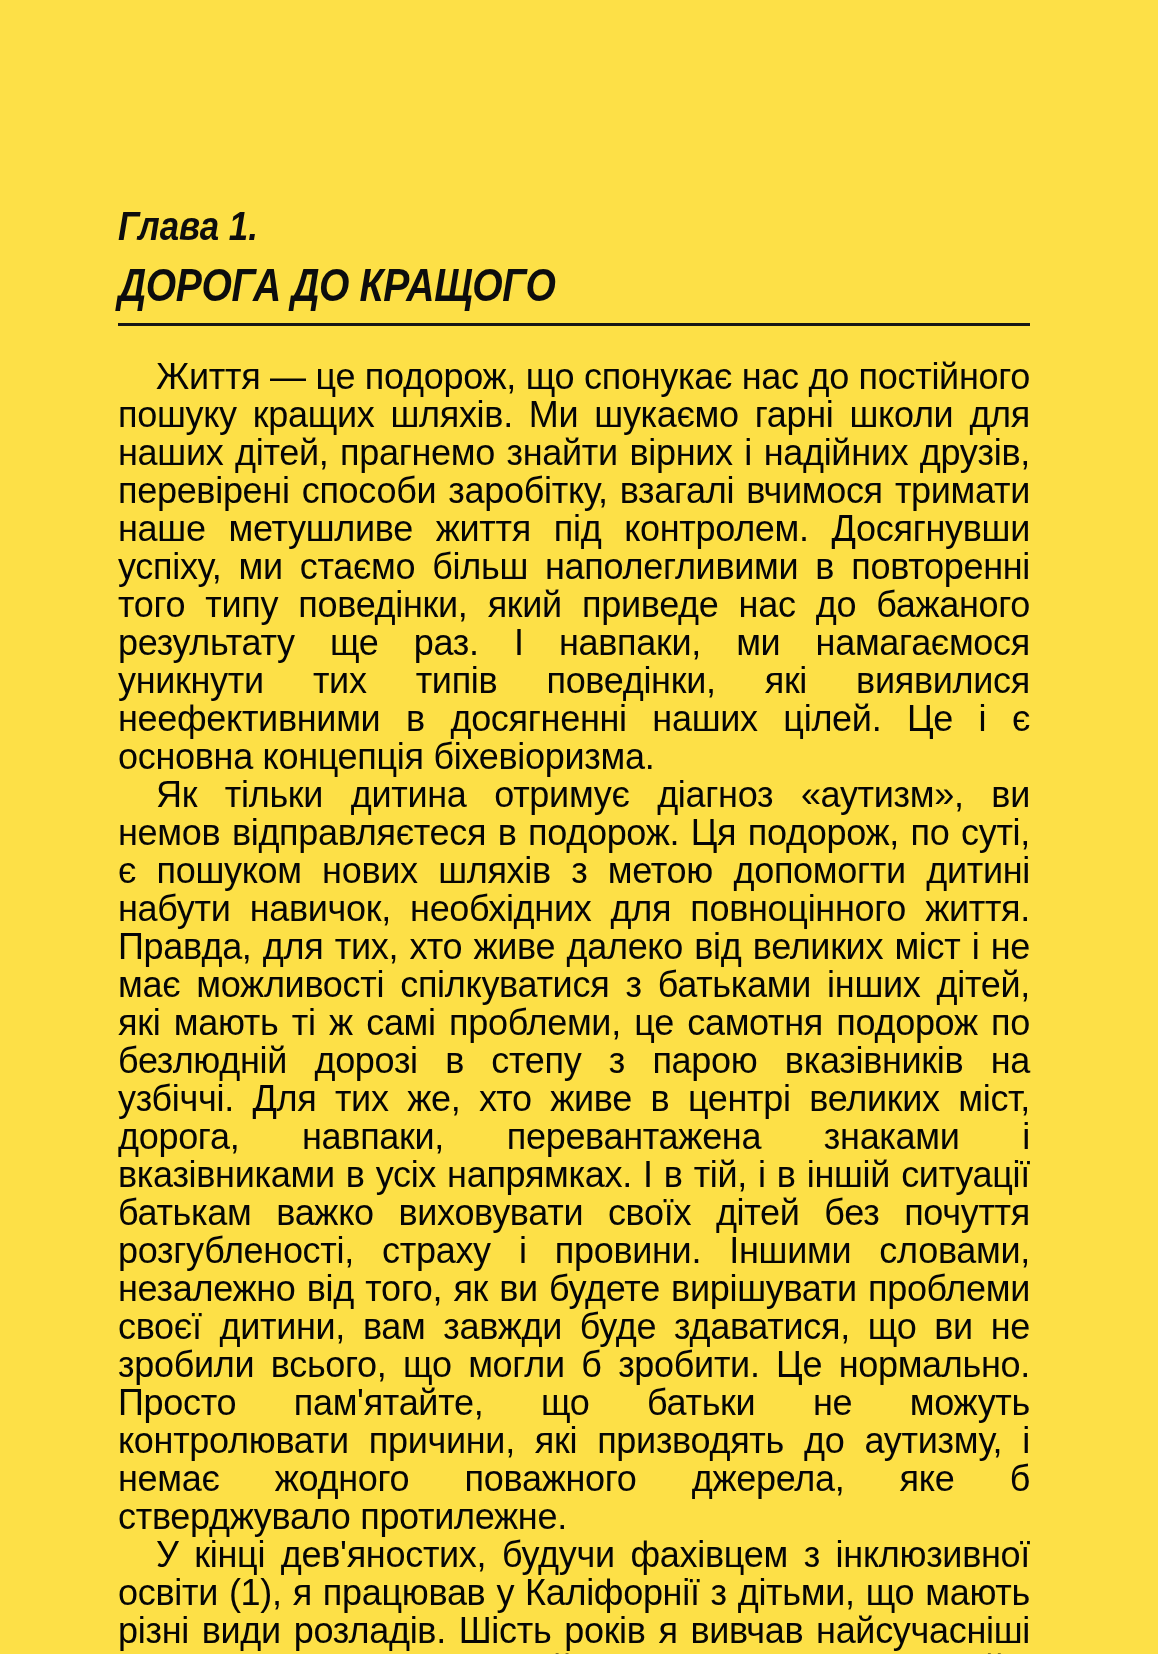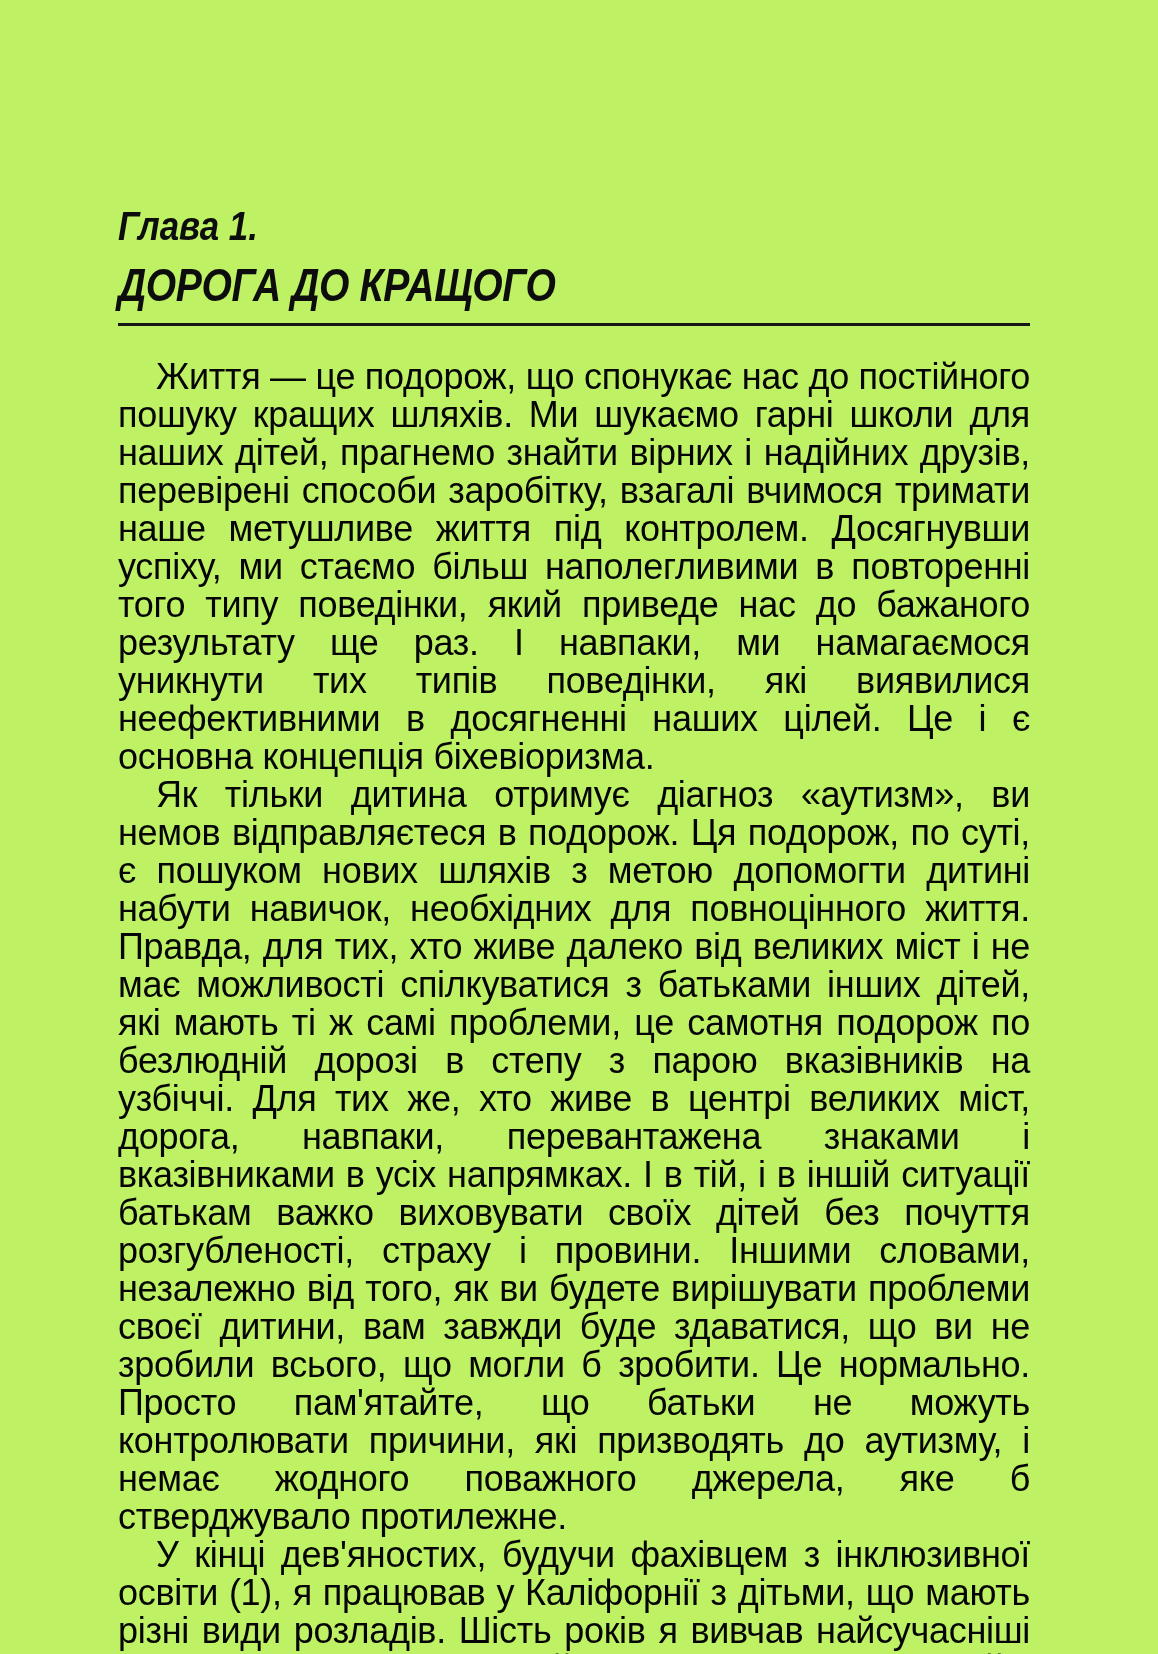--- a/index.html
+++ b/index.html
@@ -5,21 +5,21 @@
   * { margin: 0; padding: 0; box-sizing: border-box; }
 
   html, body {
     background: #ffffff;
   }
 
   .page {
     position: relative;
     width: 1158px;
     height: 1654px;
-    background: #bef264;
+    background: #fde047;
     color: #0a0a0a;
     overflow: hidden;
   }
 
   .content {
     position: absolute;
     left: 118px;
     top: 0;
     width: 912px;
   }

